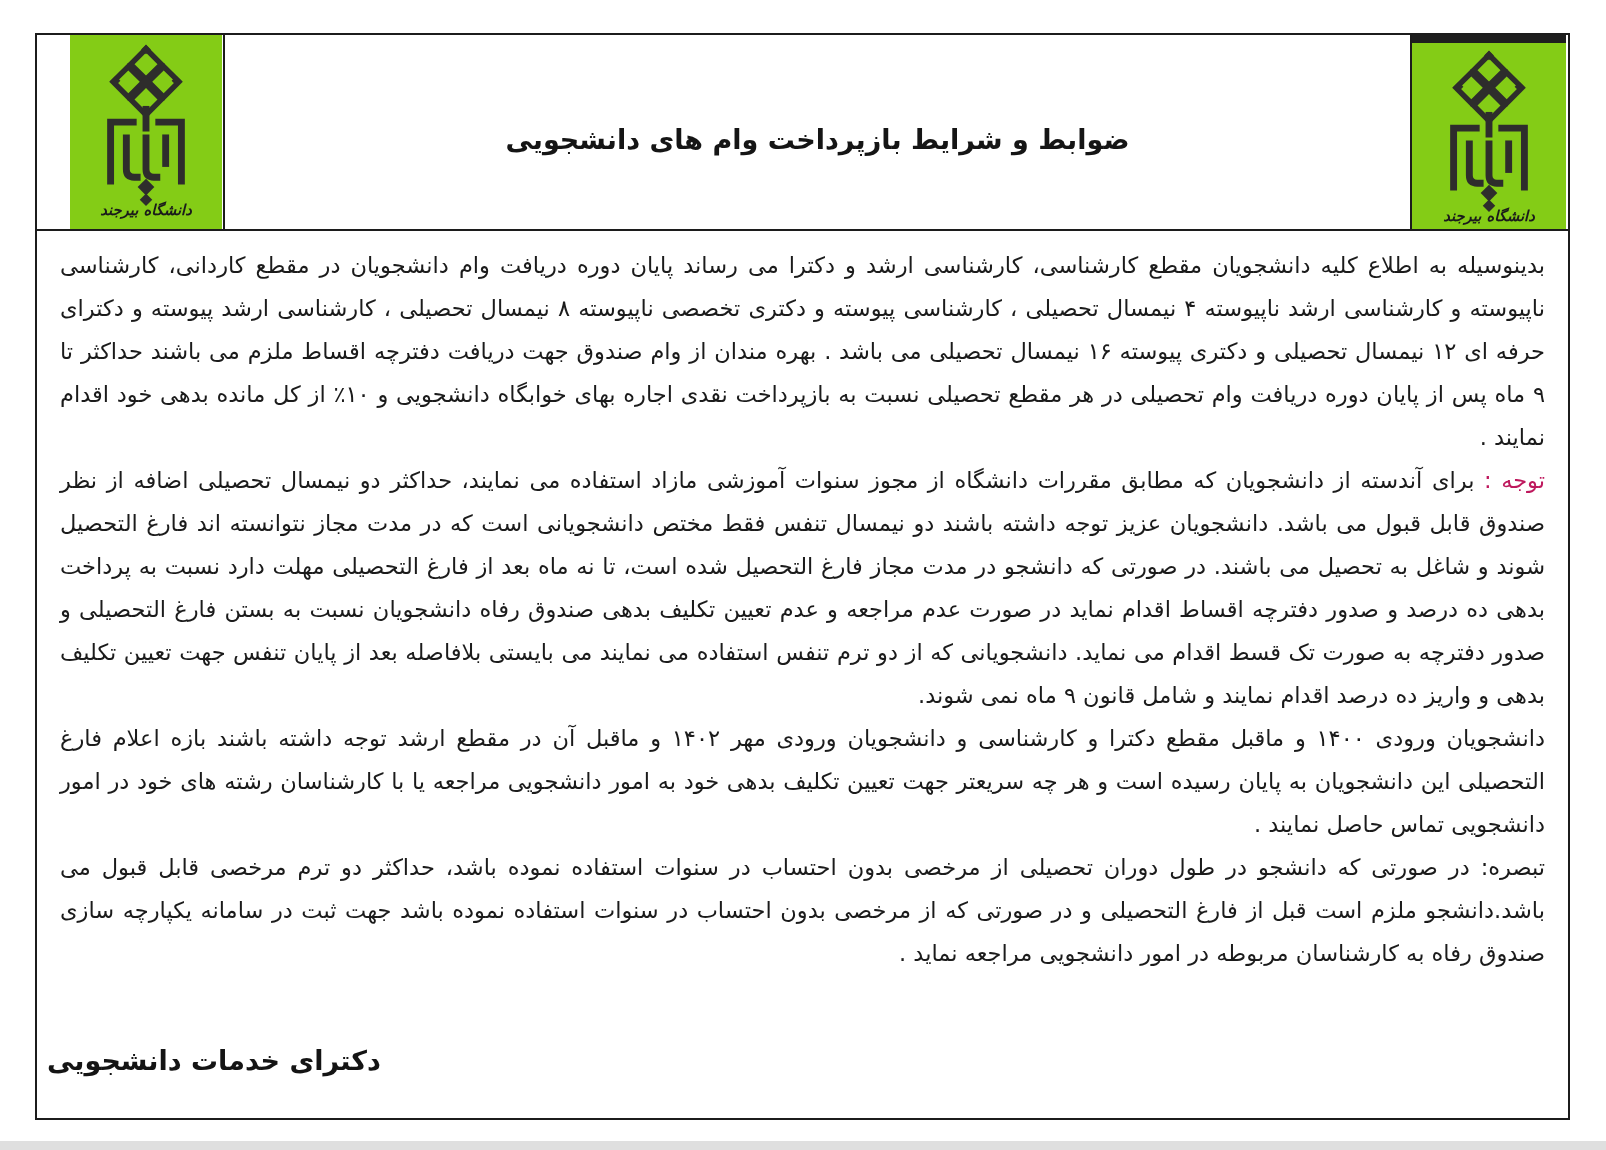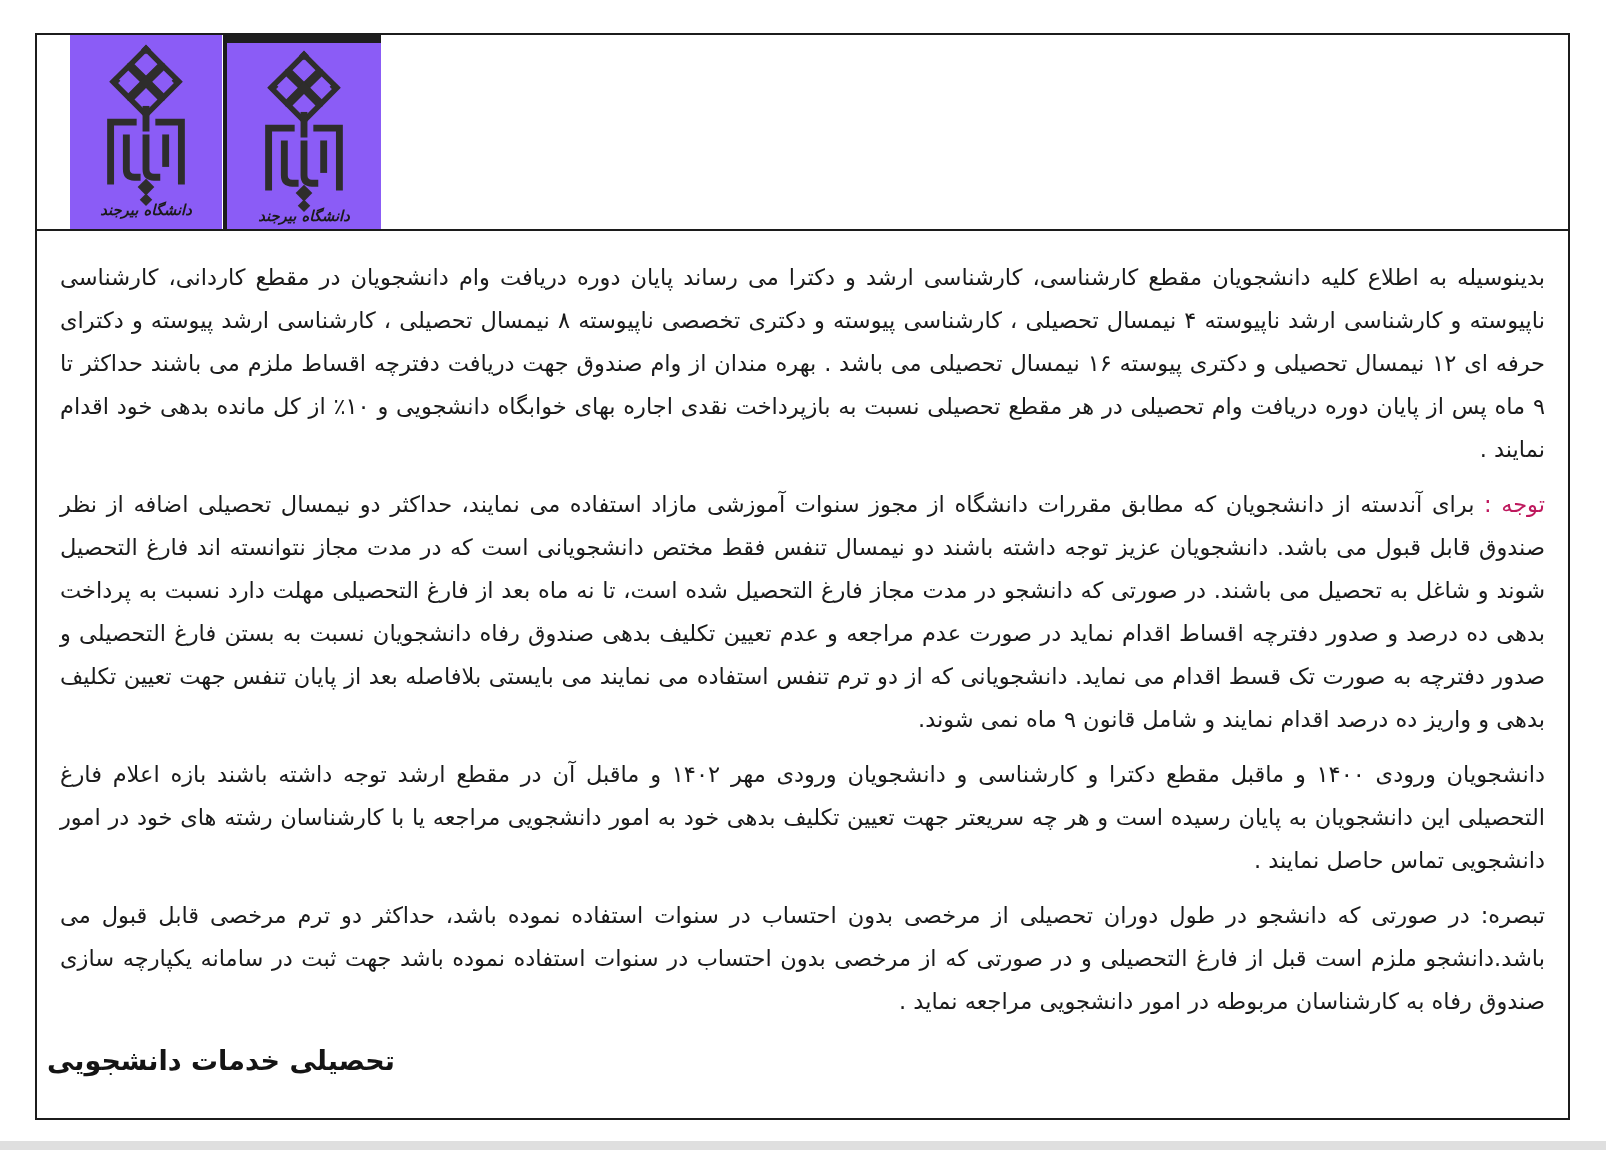--- a/index.html
+++ b/index.html
@@ -7,33 +7,33 @@
     font-family:"DejaVu Sans", sans-serif; }
   .page { position:relative; width:1606px; height:1150px; background:#ffffff; overflow:hidden; }
 
   .sheet { position:absolute; left:35px; top:33px; width:1535px; height:1087px;
     border:2px solid #1c1c1c; background:#ffffff; }
 
   
   .header { display:flex; height:196px; border-bottom:2px solid #1c1c1c; }
   .logo-cell-left { width:188px; border-right:2px solid #1c1c1c; display:flex; }
   .logo-cell-right { width:158px; border-left:2px solid #1c1c1c; display:flex; }
-  .logo-img { background:#8b5cf6; height:100%; display:flex; flex-direction:column;
+  .logo-img { background:#84cc16; height:100%; display:flex; flex-direction:column;
     align-items:center; justify-content:flex-start; position:relative; }
   .logo-cell-left .logo-img { width:152px; margin-left:33px; }
   .logo-cell-right .logo-img { width:154px; margin-left:0; }
   .scan-strip { position:absolute; top:0; left:0; width:100%; height:8px; background:#1e1e1e; }
   .logo-svg { width:118px; height:186px; margin-top:4px; }
 
   .title-cell { flex:1; display:flex; align-items:center; justify-content:center; }
   .doc-title { font-size:27px; font-weight:bold; color:#151515; direction:rtl; padding-top:14px; }
 
   
   .content { direction:rtl; padding:13px 23px 0 23px; color:#1b1b1b; }
-  .content p { font-size:22.5px; line-height:43px; text-align:justify; color:#1b1b1b;margin-top:12px; }
+  .content p { font-size:22.5px; line-height:43px; text-align:justify; color:#1b1b1b; }
   .red { color:#e02b20; }
   p.spaced { }
   .note-label { color:#be185d; }
 
   
   .signature { position:absolute; left:10px; bottom:42px; direction:rtl;
     font-size:27px; font-weight:bold; color:#141414; white-space:nowrap; }
 
   
   .bottom-strip { position:absolute; left:0; bottom:0; width:100%; height:9px; background:#dfdfdf; }
@@ -71,20 +71,23 @@
             </g>
             <g fill="#2e2d2c">
               <rect x="54" y="136" width="12" height="12" transform="rotate(45 60 142)"></rect>
               <rect x="55.5" y="150.5" width="9" height="9" transform="rotate(45 60 155)"></rect>
             </g>
             <text x="60" y="170" font-size="15" font-style="italic" font-weight="bold" text-anchor="middle" fill="#1b1b1b" direction="rtl">دانشگاه بیرجند</text>
           </svg>
         </div>
       </div>
 
+      <div class="title-cell">
+        <div class="doc-title">ضوابط و شرایط بازپرداخت وام های دانشجویی</div>
+      </div>
 
       <div class="logo-cell-right">
         <div class="logo-img">
           <div class="scan-strip"></div>
           <svg class="logo-svg" viewBox="0 0 120 172" style="margin-top:12px;">
             <g fill="none" stroke="#2e2d2c" stroke-width="5.5">
               <rect x="49" y="6" width="22" height="22" transform="rotate(45 60 17)"></rect>
               <rect x="31" y="24" width="22" height="22" transform="rotate(45 42 35)"></rect>
               <rect x="67" y="24" width="22" height="22" transform="rotate(45 78 35)"></rect>
               <rect x="49" y="42" width="22" height="22" transform="rotate(45 60 53)"></rect>
@@ -117,17 +120,17 @@
       <p>بدینوسیله به اطلاع کلیه دانشجویان مقطع کارشناسی، کارشناسی ارشد و دکترا می رساند پایان دوره دریافت وام دانشجویان در مقطع کاردانی، کارشناسی ناپیوسته و کارشناسی ارشد ناپیوسته ۴ نیمسال تحصیلی ، کارشناسی پیوسته و دکتری تخصصی ناپیوسته ۸ نیمسال تحصیلی ، کارشناسی ارشد پیوسته و دکترای حرفه ای ۱۲ نیمسال تحصیلی و دکتری پیوسته ۱۶ نیمسال تحصیلی می باشد . بهره مندان از وام صندوق جهت دریافت دفترچه اقساط ملزم می باشند حداکثر تا ۹ ماه پس از پایان دوره دریافت وام تحصیلی در هر مقطع تحصیلی نسبت به بازپرداخت نقدی اجاره بهای خوابگاه دانشجویی و ۱۰٪ از کل مانده بدهی خود اقدام نمایند .</p>
 
       <p><span class="note-label">توجه :</span><span> برای آندسته از دانشجویان که مطابق مقررات دانشگاه از مجوز سنوات آموزشی مازاد استفاده می نمایند، حداکثر دو نیمسال تحصیلی اضافه از نظر صندوق قابل قبول می باشد. دانشجویان عزیز توجه داشته باشند دو نیمسال تنفس فقط مختص دانشجویانی است که در مدت مجاز نتوانسته اند فارغ التحصیل شوند و شاغل به تحصیل می باشند. در صورتی که دانشجو در مدت مجاز فارغ التحصیل شده است، تا نه ماه بعد از فارغ التحصیلی مهلت دارد نسبت به پرداخت بدهی ده درصد و صدور دفترچه اقساط اقدام نماید در صورت عدم مراجعه و عدم تعیین تکلیف بدهی صندوق رفاه دانشجویان نسبت به بستن فارغ التحصیلی و صدور دفترچه به صورت تک قسط اقدام می نماید. دانشجویانی که از دو ترم تنفس استفاده می نمایند می بایستی بلافاصله بعد از پایان تنفس جهت تعیین تکلیف بدهی و واریز ده درصد اقدام نمایند و شامل قانون ۹ ماه نمی شوند.</span></p>
 
       <p class="red">دانشجویان ورودی ۱۴۰۰ و ماقبل مقطع دکترا و کارشناسی و دانشجویان ورودی مهر ۱۴۰۲ و ماقبل آن در مقطع ارشد توجه داشته باشند بازه اعلام فارغ التحصیلی این دانشجویان به پایان رسیده است و هر چه سریعتر جهت تعیین تکلیف بدهی خود به امور دانشجویی مراجعه یا با کارشناسان رشته های خود در امور دانشجویی تماس حاصل نمایند .</p>
 
       <p class="red spaced">تبصره: در صورتی که دانشجو در طول دوران تحصیلی از مرخصی بدون احتساب در سنوات استفاده نموده باشد، حداکثر دو ترم مرخصی قابل قبول می باشد.دانشجو ملزم است قبل از فارغ التحصیلی و در صورتی که از مرخصی بدون احتساب در سنوات استفاده نموده باشد جهت ثبت در سامانه یکپارچه سازی صندوق رفاه به کارشناسان مربوطه در امور دانشجویی مراجعه نماید .</p>
 
     </div>
 
-    <div class="signature">تحصیلی خدمات دانشجویی</div>
+    <div class="signature">دکترای خدمات دانشجویی</div>
   </div>
 
   <div class="bottom-strip"></div>
 </div>
 
 </body></html>

